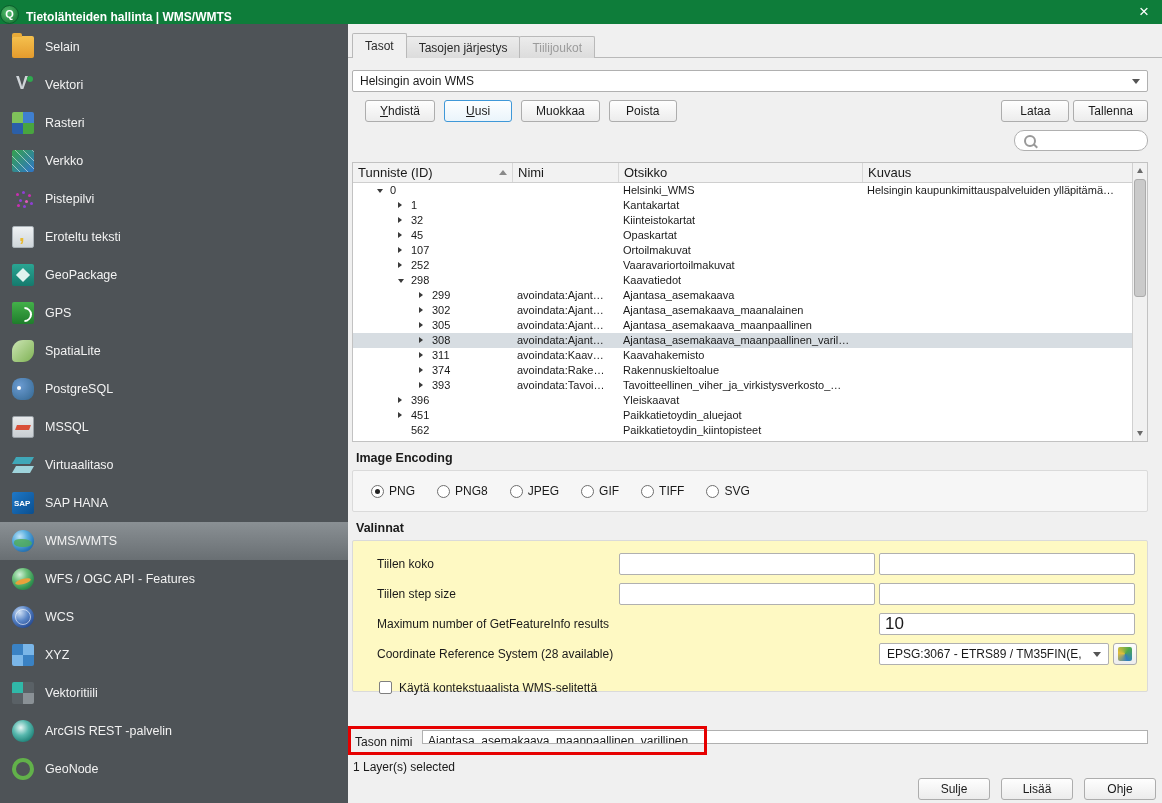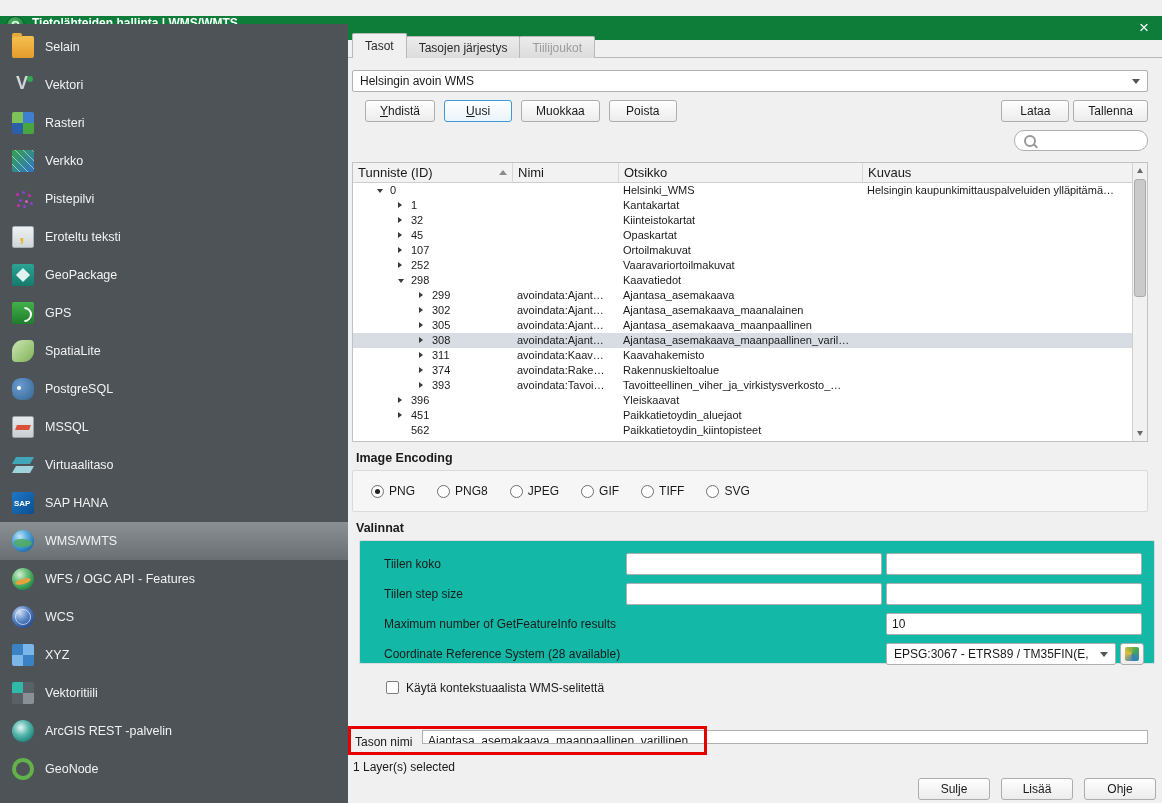--- a/index.html
+++ b/index.html
@@ -1,22 +1,22 @@
 <!DOCTYPE html>
 <html><head>
 <meta charset="utf-8">
 <style>
   html,body{margin:0;padding:0}
   body{width:1162px;height:803px;position:relative;overflow:hidden;background:#f0f0f0;
        font-family:"Liberation Sans",sans-serif;font-size:12px;color:#1a1a1a}
   u{text-decoration:underline}
 
   
-  .titlebar{position:absolute;top:16px;left:0;right:0;height:24px;background:#0e7d3a;
-            display:flex;align-items:flex-start;padding-left:6px;box-sizing:border-box}
+  .titlebar{position:absolute;top:0;left:0;right:0;height:24px;background:#0e7d3a;
+            display:flex;align-items:flex-end;padding-left:0;box-sizing:border-box}
   .qicon{width:17px;height:17px;border-radius:50%;flex:none;position:relative;
          background:radial-gradient(circle at 40% 38%,#55c06f,#1d7c3a 75%);border:1px solid #0b5f2c}
   .qicon::after{content:'Q';position:absolute;inset:0;color:#fff;font-size:11px;font-weight:bold;
                 text-align:center;line-height:17px}
   .wtitle{color:#fff;font-weight:bold;font-size:12px;margin-left:7px}
   .wclose{margin-left:auto;color:#fff;font-size:17px;width:36px;text-align:center;line-height:24px}
 
   
   .sidebar{position:absolute;top:24px;left:0;width:348px;bottom:0;background:#4e5357;
            padding-top:4px;box-sizing:border-box;overflow:hidden}
@@ -118,26 +118,26 @@
   
   .grouptitle{position:absolute;font-weight:bold;font-size:12.5px}
   .enc-title{left:8px;top:427px}
   .enc-box{position:absolute;left:4px;top:446px;width:796px;height:42px;background:#f6f6f6;border:1px solid #dadada;
            border-radius:2px;display:flex;align-items:center;padding-left:18px;box-sizing:border-box;gap:22px}
   .radio-item{display:flex;align-items:center;gap:5px}
   .radio{width:13px;height:13px;border:1px solid #6f6f6f;border-radius:50%;background:#fff;position:relative;box-sizing:border-box}
   .radio.on::after{content:'';position:absolute;left:3px;top:3px;width:5px;height:5px;border-radius:50%;background:#222}
 
   .opt-title{left:8px;top:497px}
-  .opt-box{position:absolute;left:11px;top:516px;width:796px;height:124px;background:#14b8a6;border:1px solid #dadada;border-radius:2px;box-sizing:border-box}
+  .opt-box{position:absolute;left:4px;top:516px;width:796px;height:152px;background:#fef9c3;border:1px solid #dadada;border-radius:2px;box-sizing:border-box}
   .opt-row{position:absolute;left:0;right:0;height:22px}
   .r1{top:12px}.r2{top:42px}.r3{top:72px}.r4{top:102px}.r5{top:136px}
   .opt-label{position:absolute;left:24px;line-height:22px}
   .input{position:absolute;height:22px;background:#fff;border:1px solid #b0b0b0;border-radius:2px;box-sizing:border-box;
-         line-height:20px;padding:0 5px;font-size:12px;overflow:hidden;white-space:nowrap}
+         line-height:20px;padding:0 5px;font-size:17px;overflow:hidden;white-space:nowrap}
   .in-a{left:266px;width:256px}
   .in-b{left:526px;width:256px}
   .crs-combo{left:526px;width:230px;height:22px}
   .crs-btn{position:absolute;left:760px;width:24px;height:22px;background:linear-gradient(#fdfdfd,#ededed);
            border:1px solid #adadad;border-radius:3px;display:flex;align-items:center;justify-content:center;box-sizing:border-box}
   .crs-icon{width:14px;height:14px;border-radius:2px;background:conic-gradient(from 40deg,#4ca84c,#2f7fc0,#e3bd3a,#4ca84c)}
   .checkbox{position:absolute;left:26px;top:4px;width:13px;height:13px;background:#fff;border:1px solid #7f7f7f;border-radius:2px;box-sizing:border-box}
   .cb-label{position:absolute;left:46px;line-height:22px}
 
   

